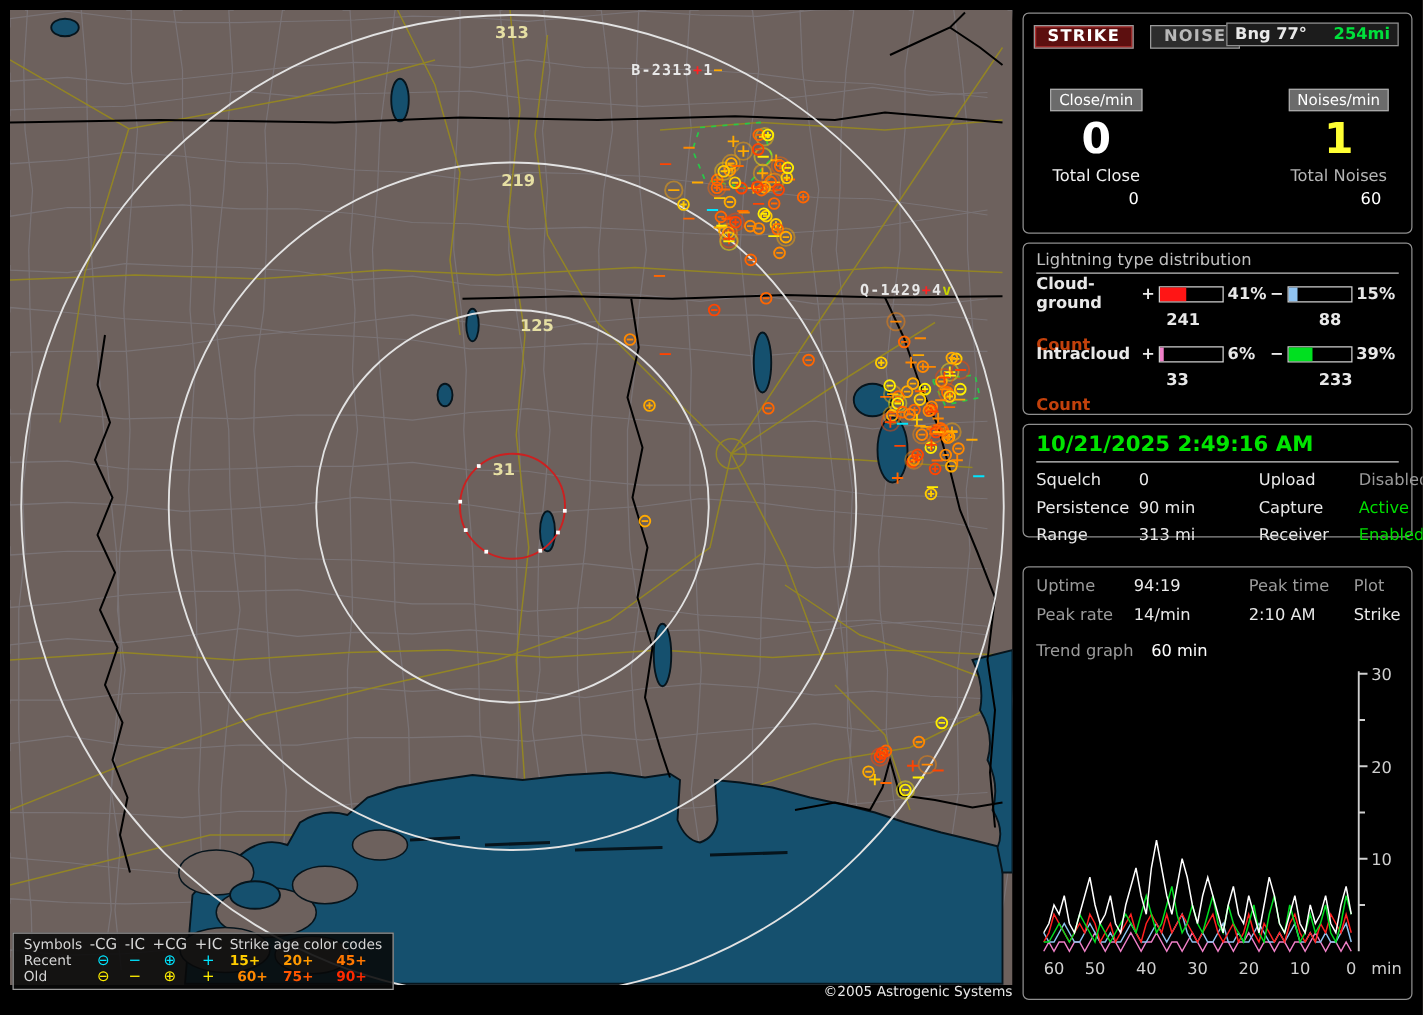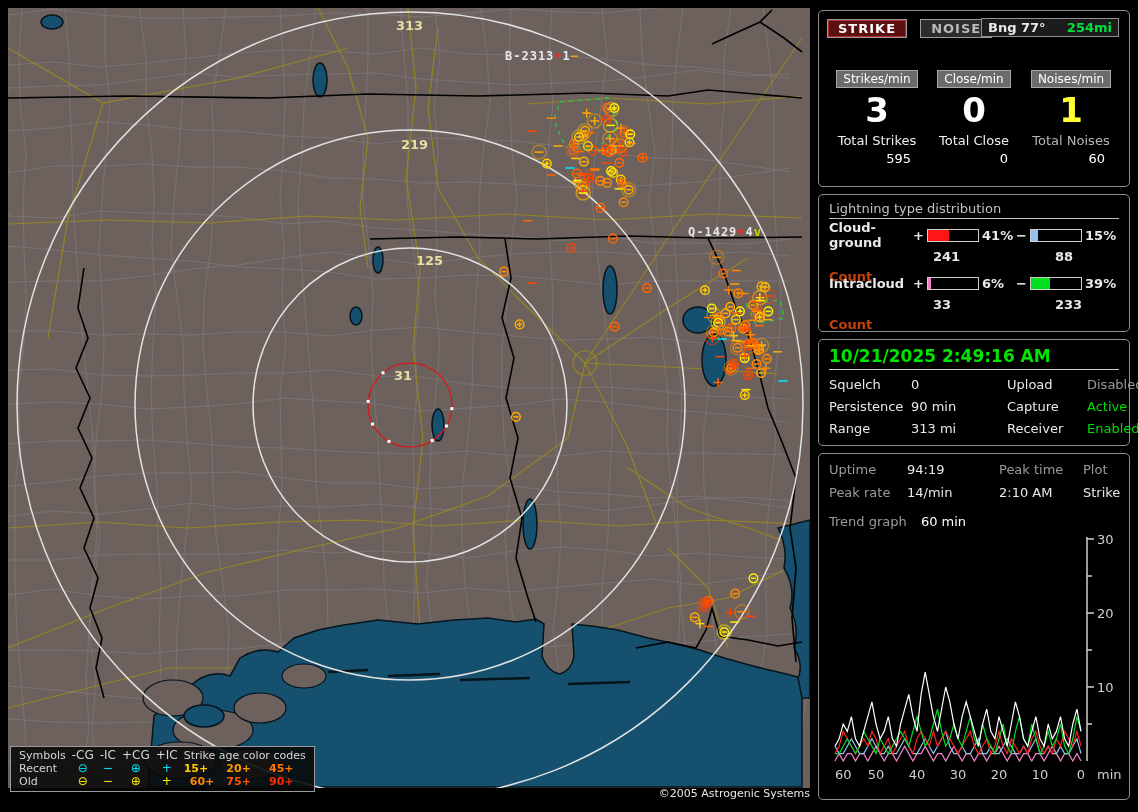--- a/index.html
+++ b/index.html
@@ -13,21 +13,21 @@
   #map-legend{position:absolute;left:2px;bottom:8px;background:rgba(8,8,8,.88);
     border:1px solid #9a9a9a;padding:2px 5px 3px 5px;font-size:11px;line-height:13px;}
   #map-legend table{border-collapse:collapse;}
   #map-legend td{padding:0 3px;white-space:nowrap;color:#d6d6d6;margin-top:12px;}
   #map-legend .sym{font-size:12px;text-align:center;}
   
   .panel{position:absolute;left:818px;width:312px;background:#000;
          border:1px solid #8f8f8f;border-radius:5px;box-sizing:border-box;}
   #p-stats{top:10px;height:177px;}
   #p-dist{top:194px;height:138px;}
-  #p-status{top:339px;height:107px;}
+  #p-status{top:339px;height:91px;}
   #p-trend{top:453px;height:347px;}
   .btn{display:inline-block;border:1px solid #9a9a9a;font-weight:bold;font-size:13px;
        padding:1px 10px;letter-spacing:1px;cursor:pointer;}
   #strike-btn{background:#5c0f0f;color:#fff;box-shadow:inset 0 0 0 1px #b03030;margin-left:8px;}
   #noise-btn{background:#2d2d2d;color:#b9b9b9;margin-left:8px;}
   #bng-box{position:absolute;right:10px;top:7px;width:138px;border:1px solid #8f8f8f;
            background:#1c1c1c;font-weight:bold;font-size:13px;padding:1px 6px;box-sizing:border-box;}
   #bng-box .dist{float:right;color:#00e03c;}
   .cnt-row{display:flex;justify-content:space-between;padding:0 10px;}
   .cnt-col{width:96px;text-align:center;}
@@ -882,26 +882,20 @@
 <div class="panel" id="p-stats">
   <div style="position:relative;padding-top:7px;">
     <span class="btn" id="strike-btn">STRIKE</span>
     <span class="btn" id="noise-btn">NOISE</span>
     <span id="bng-box">
       <span>Bng 77°</span>
       <span class="dist">254mi</span>
     </span>
   </div>
   <div class="cnt-row" style="margin-top:30px;">
-    <div class="cnt-col">
-      <span class="chip">Strikes/min</span>
-      <div class="big-num" style="color: rgb(255, 255, 255);">3</div>
-      <div class="tot-lab">Total Strikes</div>
-      <div class="tot-val">595</div>
-    </div>
     <div class="cnt-col">
       <span class="chip">Close/min</span>
       <div class="big-num" style="color: rgb(255, 255, 255);">0</div>
       <div class="tot-lab">Total Close</div>
       <div class="tot-val">0</div>
     </div>
     <div class="cnt-col">
       <span class="chip">Noises/min</span>
       <div class="big-num" style="color: rgb(255, 255, 51);">1</div>
       <div class="tot-lab dim">Total Noises</div>

